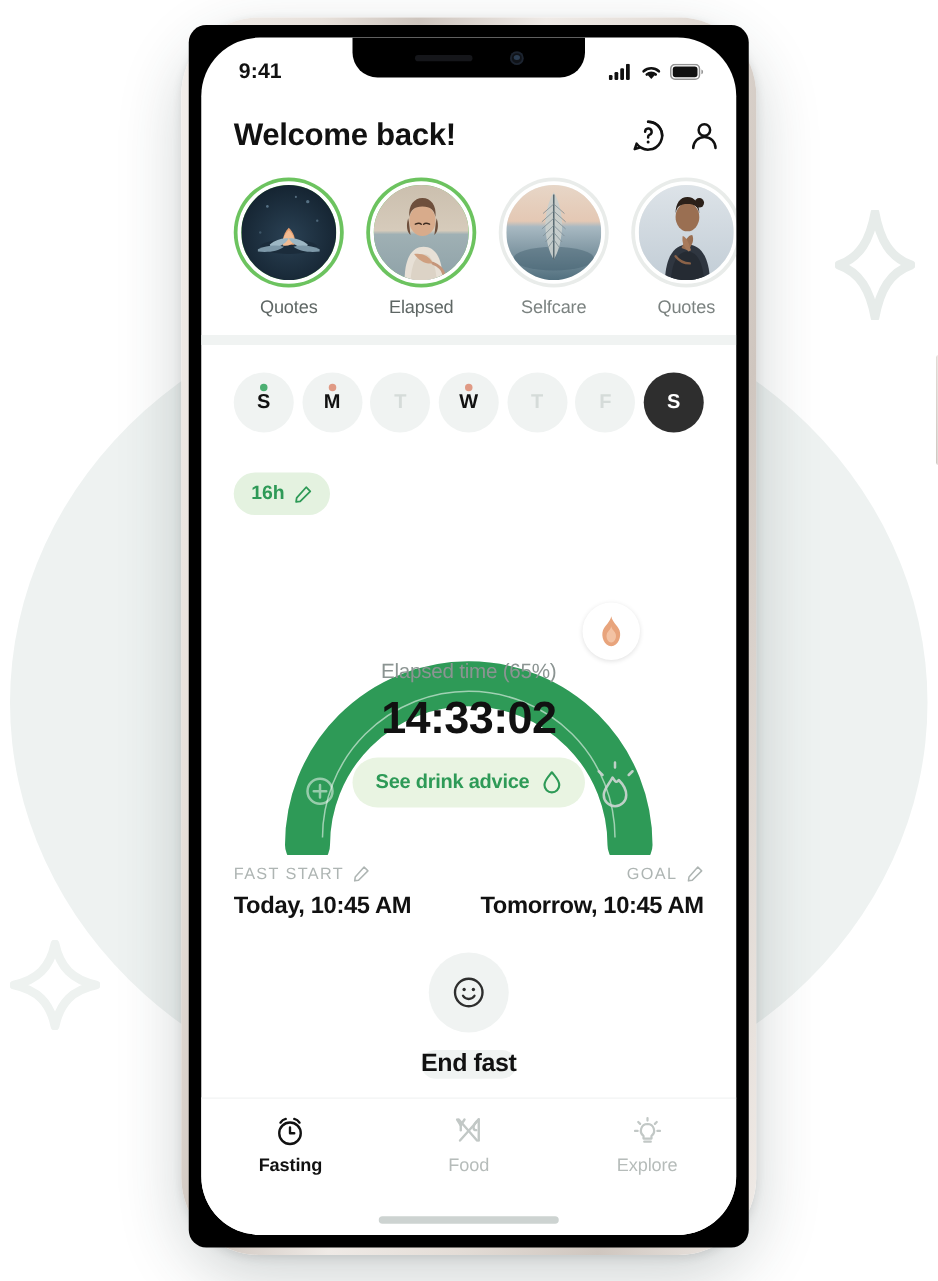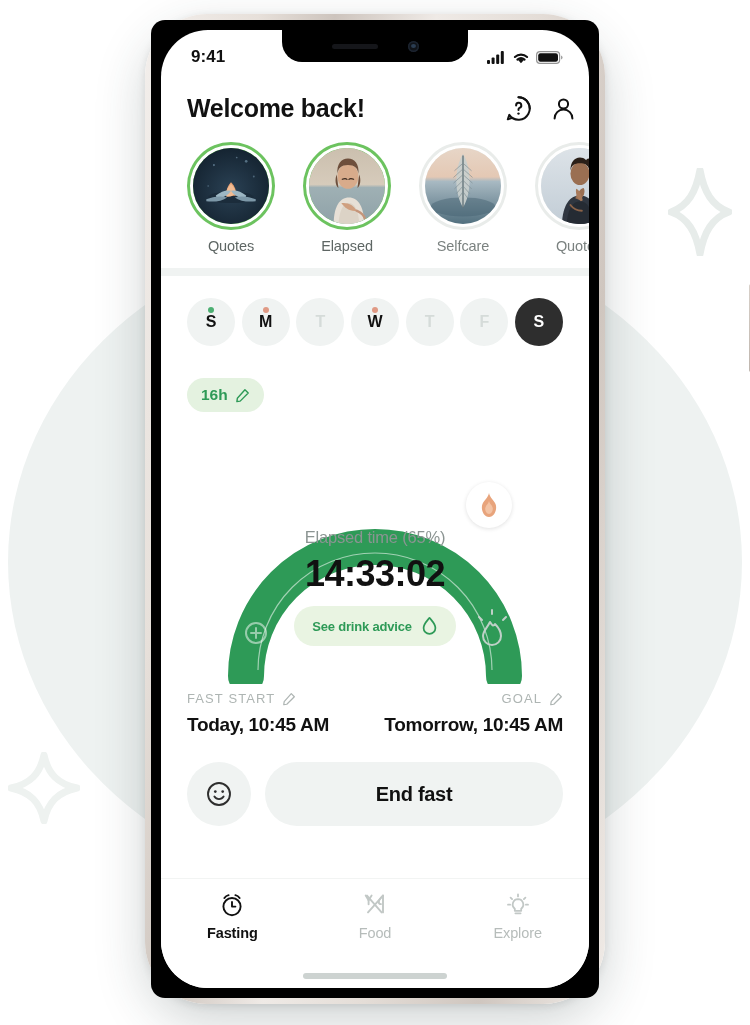--- a/index.html
+++ b/index.html
@@ -63,21 +63,21 @@
   
   .header{
     display:flex;align-items:center;justify-content:space-between;
     padding:2px 12px 0 26px;height:52px;
   }
   .welcome{font-size:25px;font-weight:700;color:#111;letter-spacing:-.3px;}
   .header-icons{display:flex;align-items:center;gap:18px;}
 
   
   .stories{
-    display:flex;gap:28px;padding:8px 0 0 26px;overflow:hidden;
+    display:flex;gap:18px;padding:8px 0 0 26px;overflow:hidden;
   }
   .story{width:88px;flex:0 0 auto;text-align:center;}
   .story .avatar-ring{
     width:88px;height:88px;border-radius:50%;padding:3px;box-sizing:border-box;
     background:#e9ecea;
   }
   .story.unseen .avatar-ring{background:#6cc35f;}
   .avatar-inner{
     width:100%;height:100%;border-radius:50%;box-sizing:border-box;
     border:3px solid #fff;overflow:hidden;position:relative;
@@ -116,21 +116,21 @@
   .gauge-wrap{position:relative;width:100%;height:265px;margin-top:12px;}
   .gauge{position:absolute;left:50%;transform:translateX(-50%);top:0;}
   .gauge-center{
     position:absolute;left:0;right:0;top:104px;text-align:center;
   }
   .elapsed-label{font-size:16.5px;color:#8b9492;letter-spacing:-.2px;}
   .timer{font-size:36px;font-weight:700;color:#111;letter-spacing:-.5px;margin-top:6px;}
   .drink-pill{
     display:inline-flex;align-items:center;gap:9px;
     background:#e9f4e2;color:#2e9a57;border-radius:22px;
-    padding:10px 18px;font-size:13px;font-weight:700;margin-top:11px;
+    padding:10px 18px;font-size:16px;font-weight:700;margin-top:11px;
     letter-spacing:-.2px;
   }
   .thumb{
     position:absolute;width:46px;height:46px;border-radius:50%;
     background:#fff;display:flex;align-items:center;justify-content:center;
     box-shadow:0 1px 4px rgba(0,0,0,.12);
     left:305px;top:58px;
   }
 
   
@@ -139,21 +139,21 @@
   }
   .time-block.right{text-align:left;}
   .time-caption{
     font-size:13px;color:#aeb5b3;letter-spacing:1.1px;font-weight:500;
     display:flex;align-items:center;gap:7px;
   }
   .time-block.right .time-caption{justify-content:flex-end;}
   .time-value{font-size:19px;font-weight:700;color:#111;margin-top:8px;letter-spacing:-.3px;}
 
   
-  .actions{display:flex;gap:14px;padding:0 26px;margin-top:26px;align-items:center;}
+  .actions{display:flex;gap:14px;padding:0 26px;margin-top:26px;align-items:center;flex-direction:column;}
   .mood-btn{
     width:64px;height:64px;border-radius:50%;background:#f0f3f2;flex:0 0 auto;
     display:flex;align-items:center;justify-content:center;
   }
   .end-fast{
     flex:1;height:64px;border-radius:34px;background:#f0f3f2;
     display:flex;align-items:center;justify-content:center;
     font-size:20px;font-weight:700;color:#111;letter-spacing:-.3px;
   }
 

